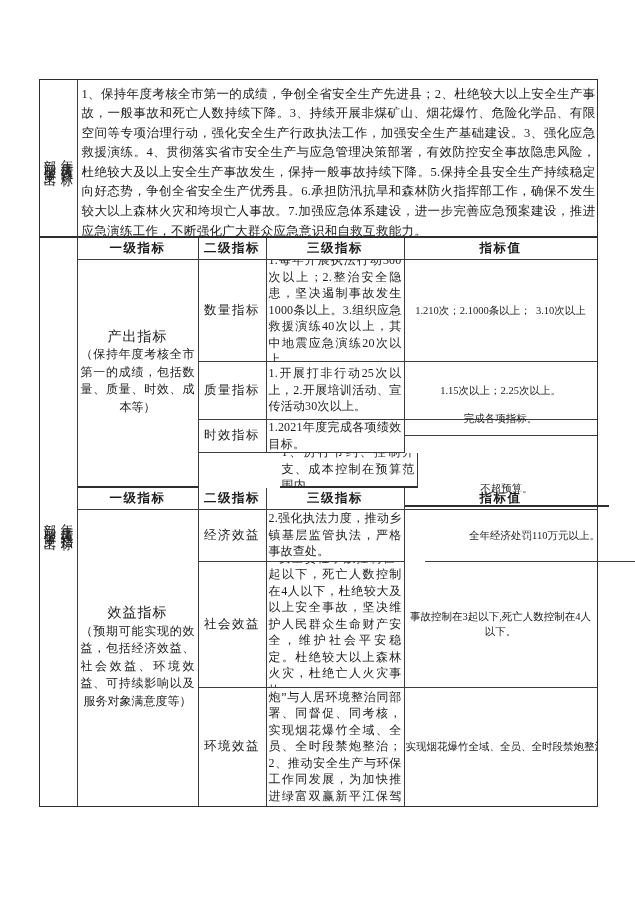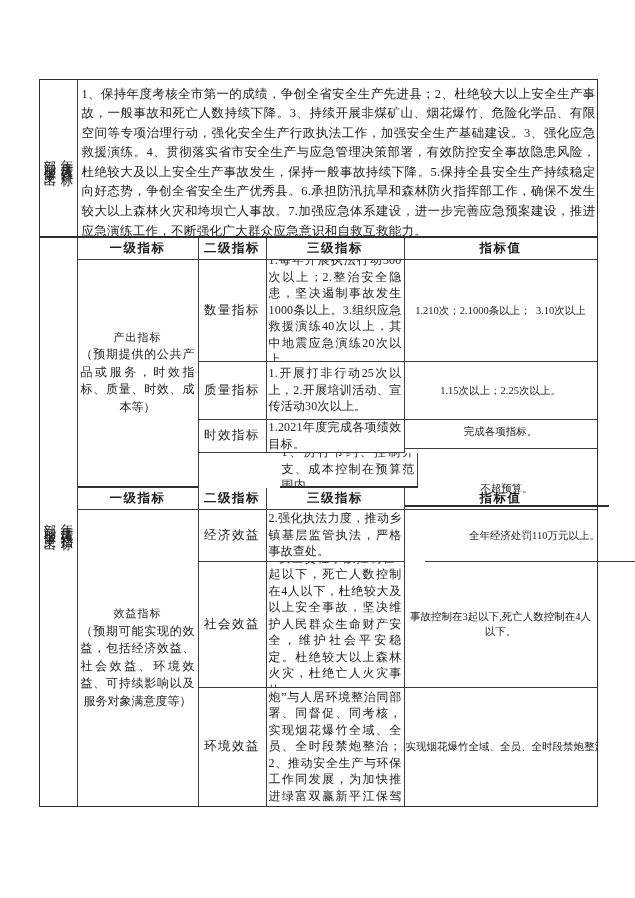--- a/index.html
+++ b/index.html
@@ -30,21 +30,21 @@
     font-size:12.5px;line-height:19.6px;letter-spacing:0.3px;
     padding:5px 1px 0 4px;text-align:justify;
   }
   
   .hcell{
     display:flex;align-items:center;justify-content:center;
     font-weight:bold;font-size:12.5px;letter-spacing:1.5px;
   }
   
   .l1cell{display:flex;flex-direction:column;align-items:center;justify-content:center;padding:2px 3px;}
-  .l1title{font-size:11px;letter-spacing:1px;text-align:center;line-height:17.5px;}
+  .l1title{font-size:14px;letter-spacing:1px;text-align:center;line-height:17.5px;font-family:Liberation Mono, monospace;}
   .l1desc{font-size:12px;line-height:17.5px;text-align:justify;text-align-last:center;width:100%;}
   
   .l2cell{display:flex;align-items:center;justify-content:center;font-size:12.5px;letter-spacing:1.5px;}
   
   .l3cell{display:flex;align-items:center;padding:0 2px;}
   .l3cell .txt{font-size:12px;line-height:16.5px;text-align:justify;width:100%;letter-spacing:0.2px;}
   
   .vcell{display:flex;align-items:center;justify-content:center;text-align:center;font-size:10.5px;line-height:15px;padding:0 1px;}
   .vcell.nowrap-clip{justify-content:flex-start;text-align:left;white-space:nowrap;}
 </style>
@@ -66,40 +66,40 @@
       <span class="vstrip">年度绩效指标</span>
     </div>
 
     <div class="cell hcell" style="left:38px;top:158px;width:121px;height:22px;">一级指标</div>
     <div class="cell hcell" style="left:159px;top:158px;width:68px;height:22px;">二级指标</div>
     <div class="cell hcell" style="left:227px;top:158px;width:138px;height:22px;">三级指标</div>
     <div class="cell hcell edge-r" style="left:365px;top:158px;width:192px;height:22px;">指标值</div>
 
     <div class="cell l1cell thick-b" style="left:38px;top:180px;width:121px;height:228px;">
       <div class="l1title">产出指标</div>
-      <div class="l1desc">（预期提供的公共产品或服务，时效指标、质量、时效、成本等）</div>
+      <div class="l1desc">（保持年度考核全市第一的成绩，包括数量、质量、时效、成本等）</div>
     </div>
 
     <div class="cell l2cell" style="left:159px;top:180px;width:68px;height:102px;">数量指标</div>
     <div class="cell l3cell" style="left:227px;top:180px;width:138px;height:102px;">
       <div class="txt">1.每年开展执法行动300次以上；2.整治安全隐患，坚决遏制事故发生1000条以上。3.组织应急救援演练40次以上，其中地震应急演练20次以上。</div>
     </div>
     <div class="cell vcell edge-r" style="left:365px;top:180px;width:192px;height:102px;">1.210次；2.1000条以上；&nbsp;&nbsp;3.10次以上</div>
 
     <div class="cell l2cell" style="left:159px;top:282px;width:68px;height:58px;">质量指标</div>
     <div class="cell l3cell" style="left:227px;top:282px;width:138px;height:58px;">
       <div class="txt">1.开展打非行动25次以上，2.开展培训活动、宣传活动30次以上。</div>
     </div>
     <div class="cell vcell edge-r" style="left:365px;top:282px;width:192px;height:58px;">1.15次以上；2.25次以上。</div>
 
     <div class="cell l2cell" style="left:159px;top:340px;width:68px;height:33px;">时效指标</div>
     <div class="cell l3cell" style="left:227px;top:340px;width:138px;height:33px;">
       <div class="txt">1.2021年度完成各项绩效目标。</div>
     </div>
-    <div class="cell vcell edge-r" style="left:365px;top:336px;width:192px;height:33px;">完成各项指标。</div>
+    <div class="cell vcell edge-r" style="left:365px;top:323px;width:192px;height:33px;">完成各项指标。</div>
 
     <div class="cell l3cell thick-b" style="left:240px;top:373px;width:138px;height:35px;">
       <div class="txt">1、厉行节约、控制开支、成本控制在预算范围内。</div>
     </div>
     <div class="cell vcell thick-b edge-r" style="left:365px;top:392px;width:204px;height:35px;">不超预算。</div>
 
     <div class="cell hcell" style="left:38px;top:408px;width:121px;height:22px;">一级指标</div>
     <div class="cell hcell" style="left:159px;top:408px;width:68px;height:22px;">二级指标</div>
     <div class="cell hcell" style="left:227px;top:408px;width:138px;height:22px;">三级指标</div>
     <div class="cell hcell edge-r" style="left:365px;top:408px;width:192px;height:22px;">指标值</div>

